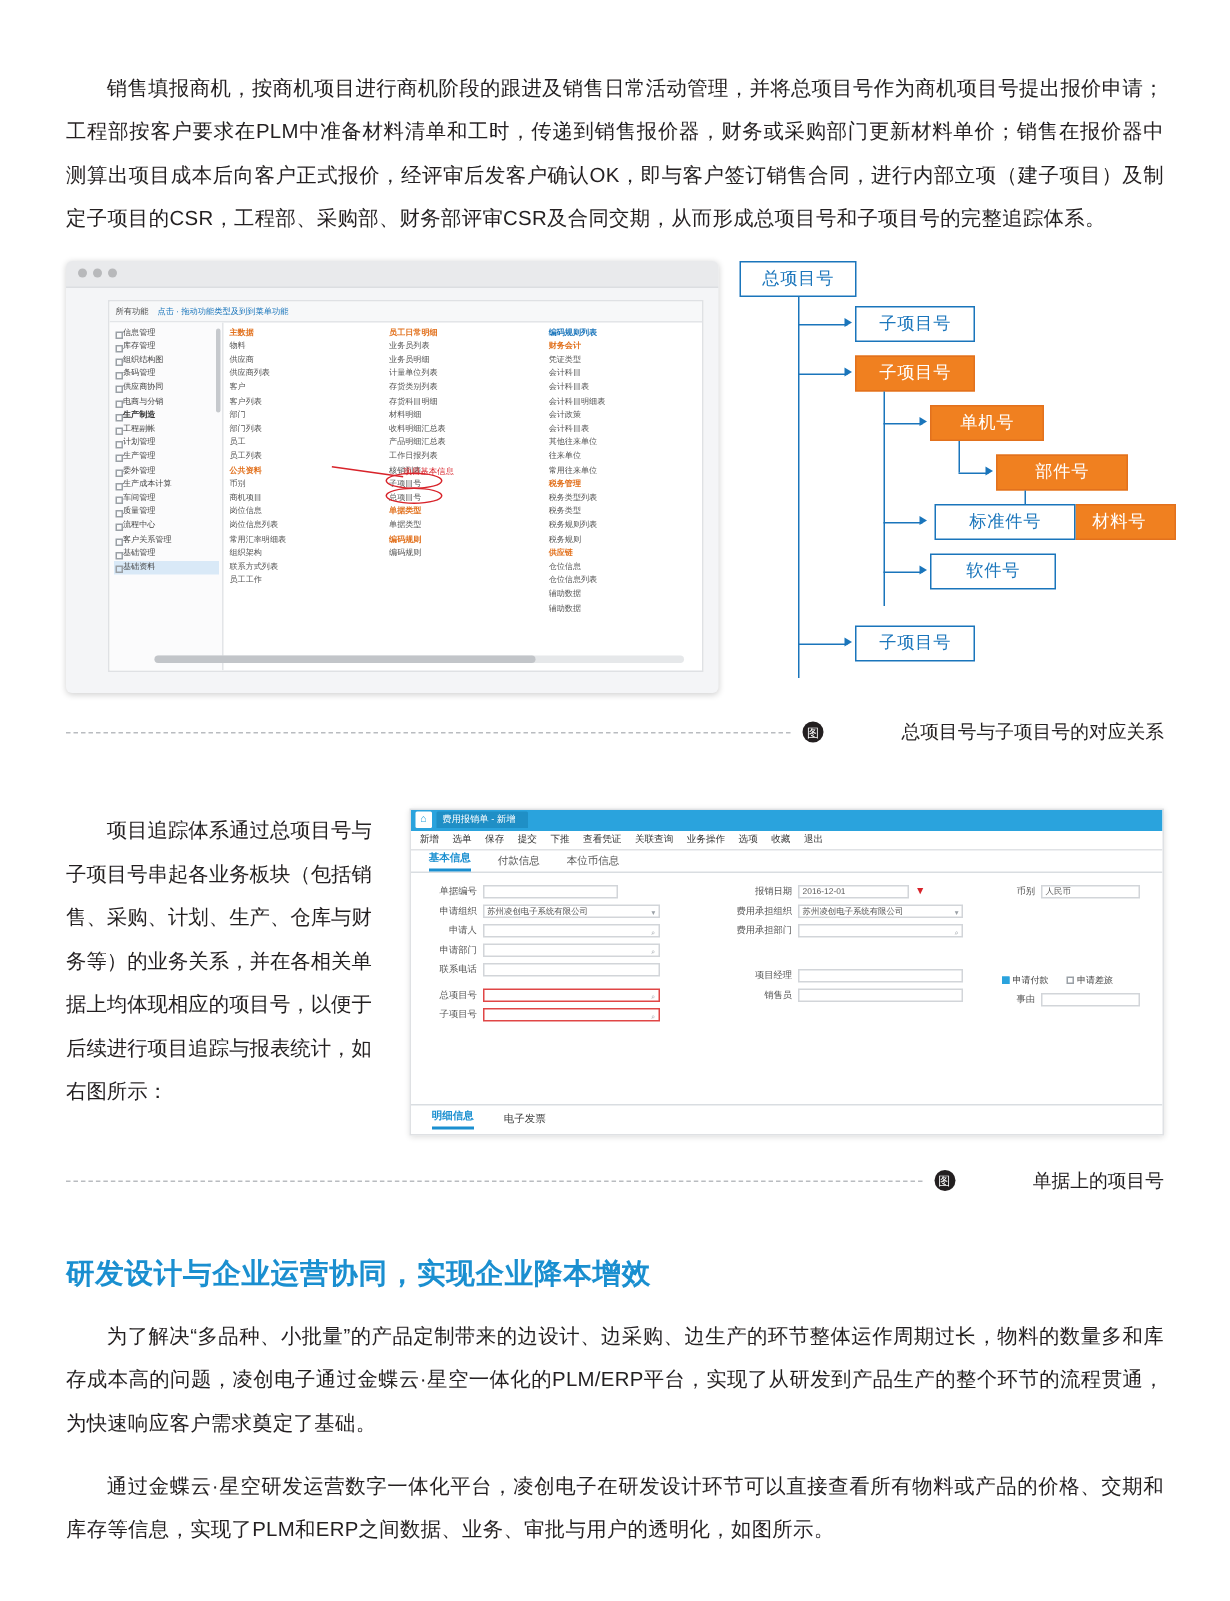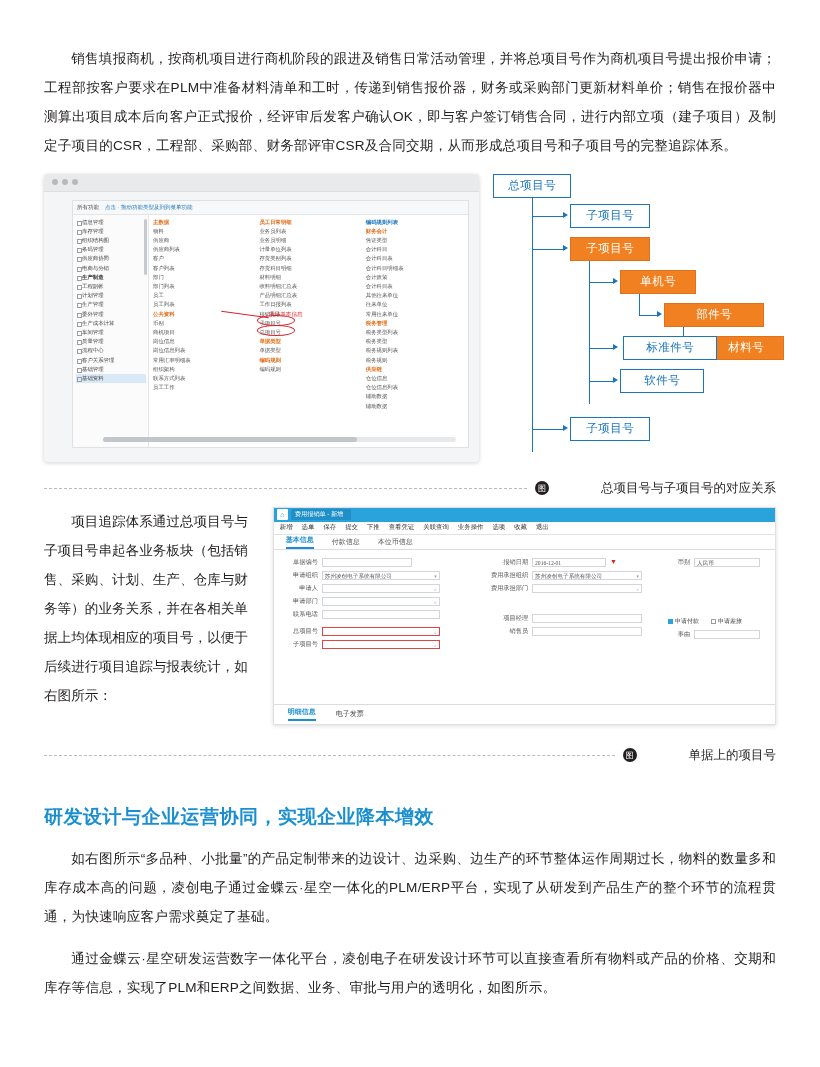--- a/index.html
+++ b/index.html
@@ -208,25 +208,24 @@
   }
   .captext {
     font-size: 12.5px;
     color: #231f20;
     white-space: nowrap;
     margin-left: 44px;
   }
 
   
   .fig2 {
-    margin-top: 10px;
+    margin-top: 42px;
     display: flex;
     gap: 18px;
     align-items: flex-start;
-    font-family: Liberation Serif, serif;
   }
   .fig2 .txt {
     width: 212px;
     font-size: 13.6px;
     line-height: 29px;
     text-indent: 2em;
     color: #231f20;
   }
   .erp {
     width: 506px;
@@ -472,21 +471,21 @@
 
       <div class="fline v" style="left:96px; top:87px; height:143px;"></div>
 
       <div class="fline h" style="left:96px; top:108px; width:26px;"></div>
       <div class="farrow" style="left:120px; top:104.5px;"></div>
       <div class="fbox orange" style="left:127px; top:96px; width:76px;">单机号</div>
 
       <div class="fline v" style="left:146px; top:120px; height:21px;"></div>
       <div class="fline h" style="left:146px; top:141px; width:20px;"></div>
       <div class="farrow" style="left:164px; top:137.5px;"></div>
-      <div class="fbox orange" style="left:171px; top:129px; width:100px;">部件号</div>
+      <div class="fbox orange" style="left:171px; top:129px; width:88px;">部件号</div>
 
       <div class="fline v" style="left:190px; top:153px; height:21px;"></div>
       <div class="fline h" style="left:190px; top:174px; width:20px;"></div>
       <div class="farrow" style="left:208px; top:170.5px;"></div>
       <div class="fbox orange" style="left:215px; top:162px; width:76px;">材料号</div>
 
       <div class="fline h" style="left:96px; top:174px; width:26px;"></div>
       <div class="farrow" style="left:120px; top:170.5px;"></div>
       <div class="fbox" style="left:130px; top:162px; width:94px;">标准件号</div>
 
@@ -635,17 +634,17 @@
 
   <div class="caprow" style="margin-top:22px;">
     <div class="capline"></div>
     <div class="capicon">图</div>
     <div class="captext">单据上的项目号</div>
   </div>
 
   <div class="h2">研发设计与企业运营协同，实现企业降本增效</div>
 
   <div class="bottom-paras">
-    <p class="para indent">如右图所示“多品种、小批量”的产品定制带来的边设计、边采购、边生产的环节整体运作周期过长，物料的数量多和库存成本高的问题，凌创电子通过金蝶云·星空一体化的PLM/ERP平台，实现了从研发到产品生产的整个环节的流程贯通，为快速响应客户需求奠定了基础。</p>
+    <p class="para indent">为了解决“多品种、小批量”的产品定制带来的边设计、边采购、边生产的环节整体运作周期过长，物料的数量多和库存成本高的问题，凌创电子通过金蝶云·星空一体化的PLM/ERP平台，实现了从研发到产品生产的整个环节的流程贯通，为快速响应客户需求奠定了基础。</p>
     <p class="para indent">通过金蝶云·星空研发运营数字一体化平台，凌创电子在研发设计环节可以直接查看所有物料或产品的价格、交期和库存等信息，实现了PLM和ERP之间数据、业务、审批与用户的透明化，如图所示。</p>
   </div>
 
 </div>
 
 </body></html>

